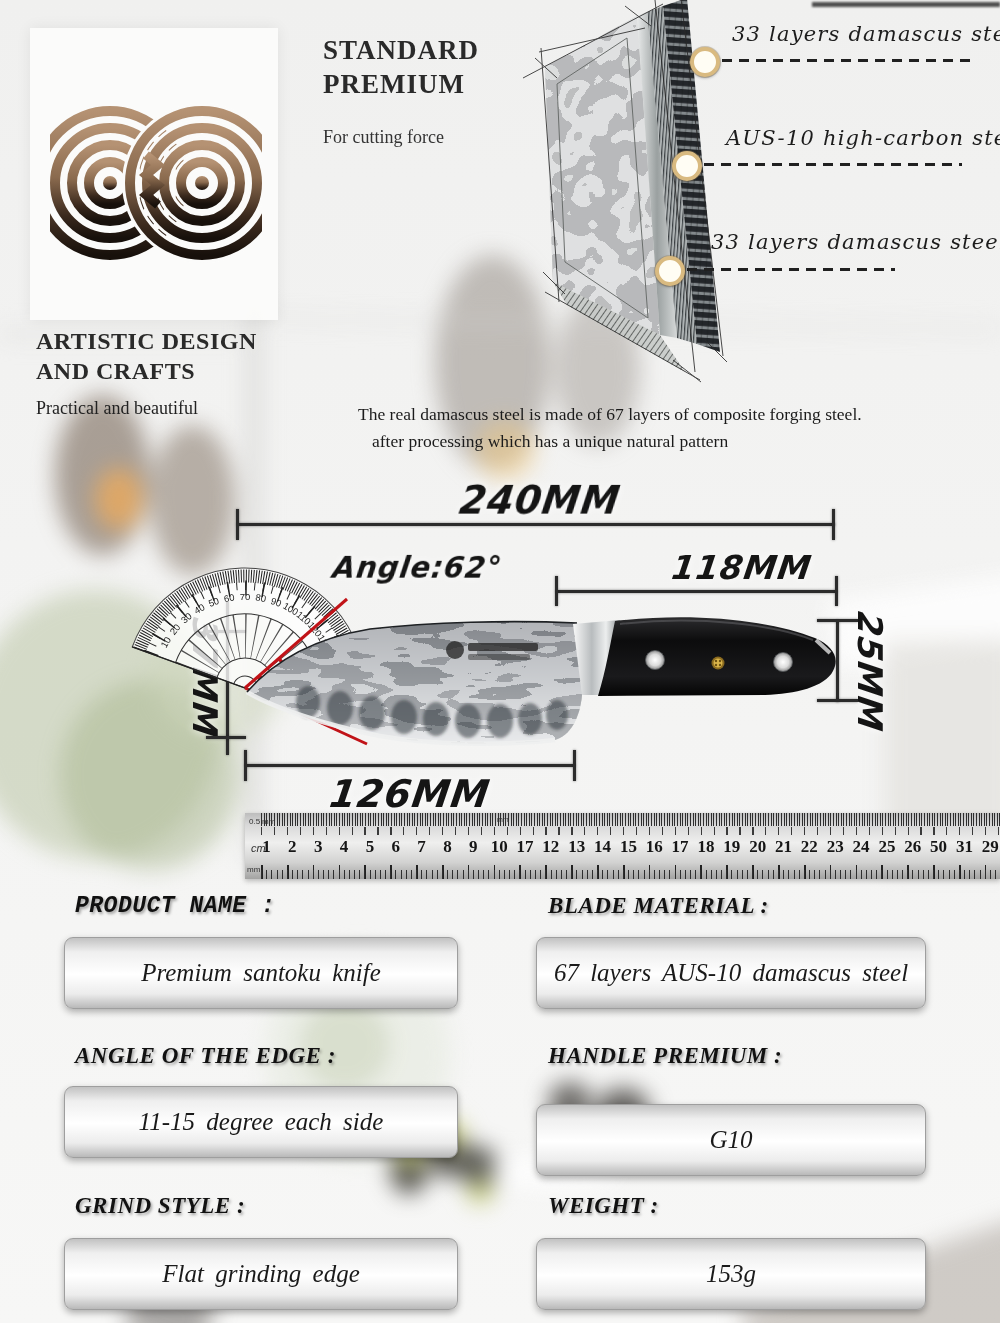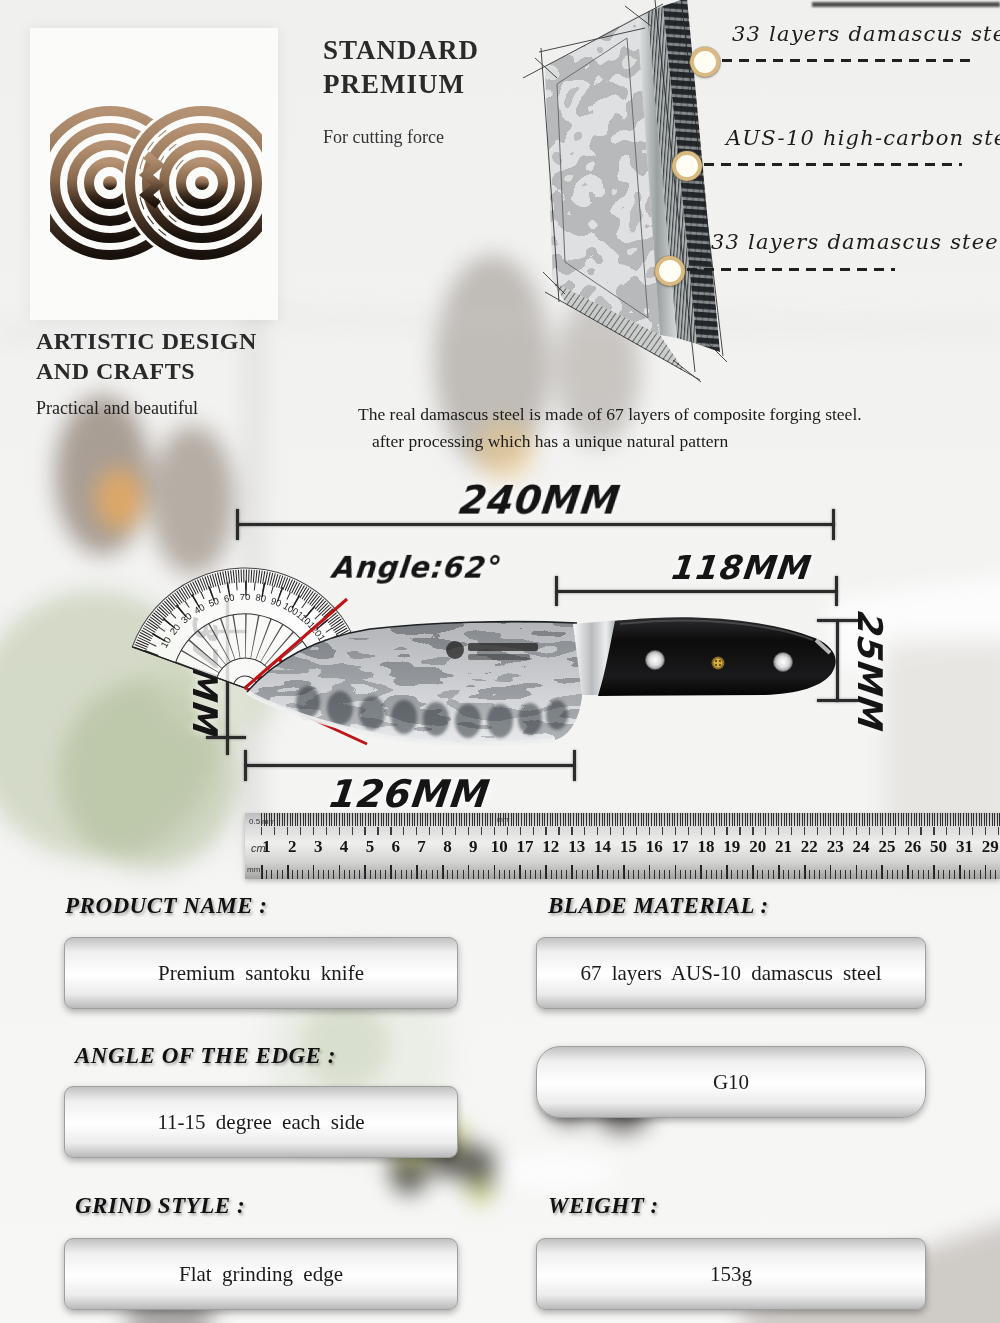--- a/index.html
+++ b/index.html
@@ -56,21 +56,21 @@
      font-family:"Liberation Serif",serif;font-weight:bold;font-size:17px;color:#161616;}
   .ruler-unit{position:absolute;font-family:"Liberation Sans",sans-serif;color:#333;}
 
   
   .spec-label{font-style:italic;font-weight:600;font-size:23px;letter-spacing:.5px;color:#111;
               text-shadow:1.5px 1.5px 3px rgba(0,0,0,.35);white-space:nowrap;}
   .spec-box{position:absolute;height:70px;border-radius:9px;border:1px solid #9e9e9e;
      background:linear-gradient(180deg,#c2c2c2 0%,#efefef 20%,#ffffff 52%,#ececec 80%,#b9b9b9 100%);
      box-shadow:0 3px 7px rgba(0,0,0,.30);
      display:flex;align-items:center;justify-content:center;}
-  .spec-value{font-size:21px;color:#1a1a1a;word-spacing:5px;}
+  .spec-value{font-style:italic;font-size:25px;color:#1a1a1a;word-spacing:5px;}
 </style>
 </head>
 <body>
 
 <div id="page">
 
   <div class="bgwrap">
     <div class="blob" style="left:55px;top:395px;width:95px;height:160px;background:#6b5a49;opacity:.55;"></div>
     <div class="blob" style="left:95px;top:468px;width:48px;height:62px;background:#e8a95f;opacity:.85;"></div>
     <div class="blob" style="left:150px;top:425px;width:85px;height:150px;background:#7a695a;opacity:.5;"></div>
@@ -410,35 +410,35 @@
         <span class="ruler-num" style="left: 590.2px;">23</span>
         <span class="ruler-num" style="left: 616.05px;">24</span>
         <span class="ruler-num" style="left: 641.9px;">25</span>
         <span class="ruler-num" style="left: 667.75px;">26</span>
         <span class="ruler-num" style="left: 693.6px;">50</span>
         <span class="ruler-num" style="left: 719.45px;">31</span>
         <span class="ruler-num" style="left: 745.3px;">29</span>
       </div>
   </div>
 
-  <div class="abs z2 serif spec-label" style="left:65px;top:893px;">PRODUCT NAME :</div>
+  <div class="abs z2 serif spec-label" style="left:75px;top:893px;font-family:Liberation Mono, monospace;">PRODUCT NAME :</div>
   <div class="abs z2 serif spec-label" style="left:548px;top:893px;">BLADE MATERIAL :</div>
   <div class="spec-box z2" style="left:64px;top:937px;width:392px;">
     <span class="serif spec-value">Premium santoku knife</span>
   </div>
   <div class="spec-box z2" style="left:536px;top:937px;width:388px;">
     <span class="serif spec-value">67 layers AUS-10 damascus steel</span>
   </div>
 
   <div class="abs z2 serif spec-label" style="left:75px;top:1043px;">ANGLE OF THE EDGE :</div>
   <div class="abs z2 serif spec-label" style="left:548px;top:1043px;">HANDLE PREMIUM :</div>
   <div class="spec-box z2" style="left:64px;top:1086px;width:392px;">
     <span class="serif spec-value">11-15 degree each side</span>
   </div>
-  <div class="spec-box z2" style="left:536px;top:1046px;width:388px;border-radius:24px;">
+  <div class="spec-box z2" style="left:536px;top:1104px;width:388px;">
     <span class="serif spec-value">G10</span>
   </div>
 
   <div class="abs z2 serif spec-label" style="left:75px;top:1193px;">GRIND STYLE :</div>
   <div class="abs z2 serif spec-label" style="left:548px;top:1193px;">WEIGHT :</div>
   <div class="spec-box z2" style="left:64px;top:1238px;width:392px;">
     <span class="serif spec-value">Flat grinding edge</span>
   </div>
   <div class="spec-box z2" style="left:536px;top:1238px;width:388px;text-align:center;">
     <span class="serif spec-value">153g</span>

